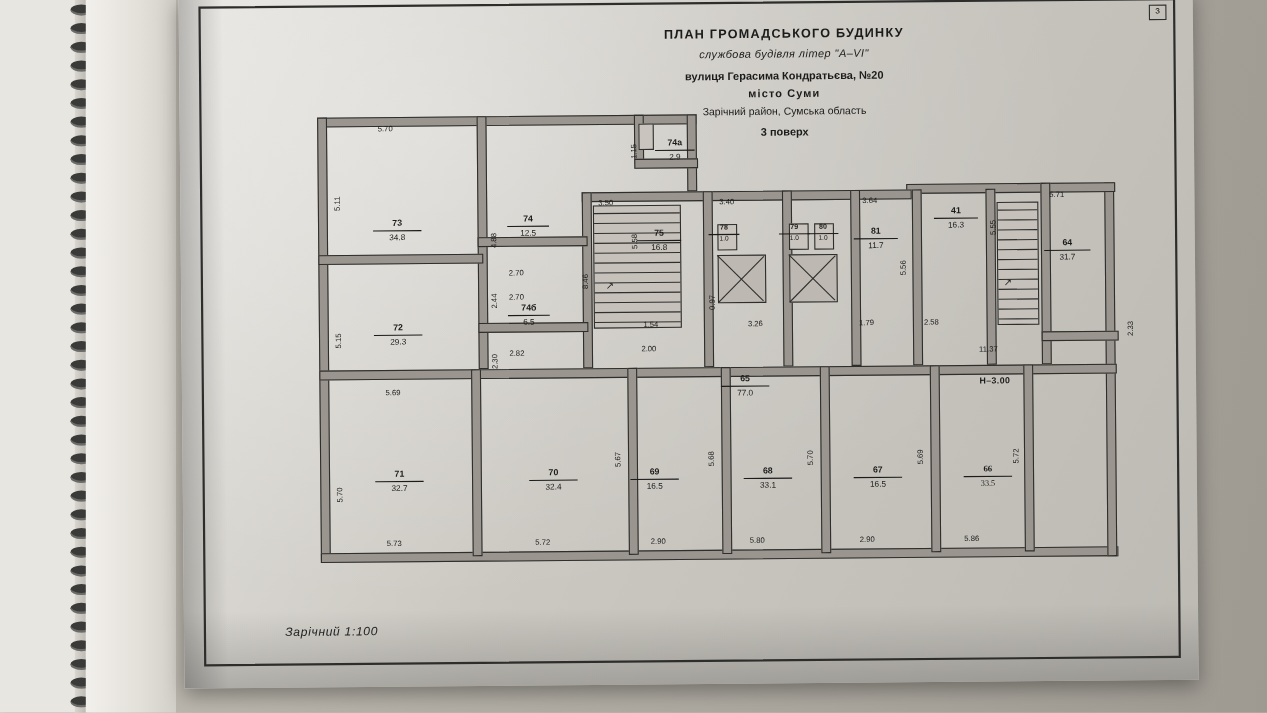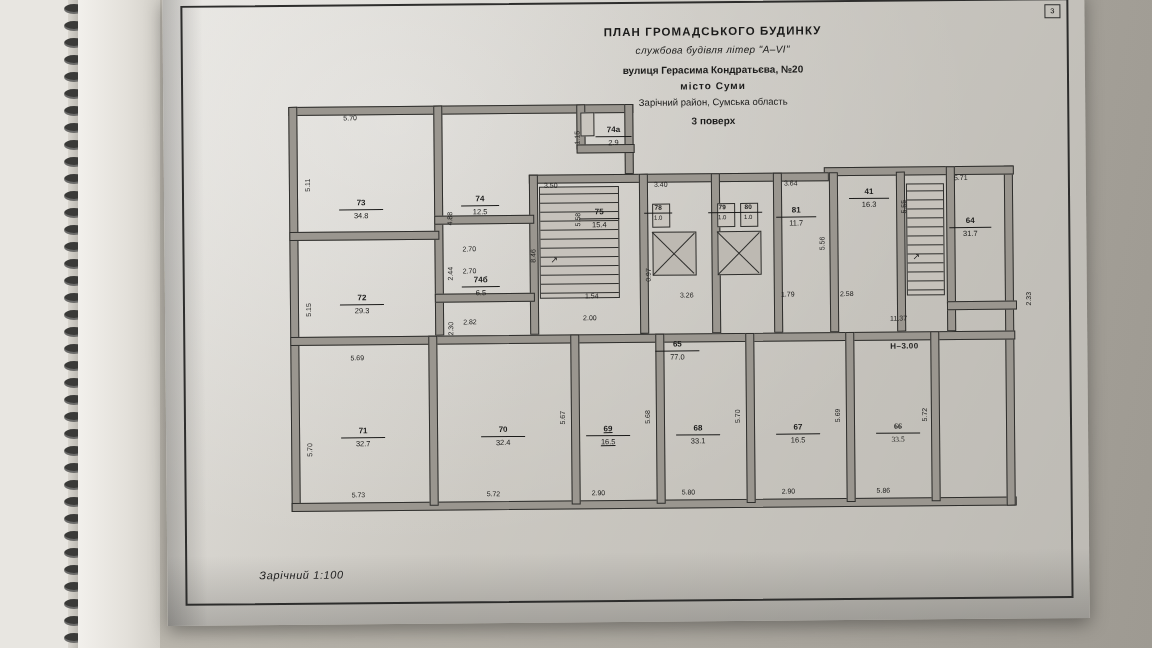--- a/index.html
+++ b/index.html
@@ -229,21 +229,21 @@
         <div class="room" style="left:277px;top:270px;width:38px;">
           <b>74б</b>
           <span>6.5</span>
         </div>
         <div class="room" style="left:155px;top:287px;width:44px;">
           <b>72</b>
           <span>29.3</span>
         </div>
         <div class="room" style="left:395px;top:203px;width:40px;">
           <b>75</b>
-          <span>15.4</span>
+          <span>16.8</span>
         </div>
         <div class="room" style="left:460px;top:200px;width:28px;font-size:6px;">
           <b style="font-size:6.5px;">78</b>
           <span>1.0</span>
         </div>
         <div class="room" style="left:524px;top:200px;width:28px;font-size:6px;">
           <b style="font-size:6.5px;">79</b>
           <span>1.0</span>
         </div>
         <div class="room" style="left:550px;top:200px;width:28px;font-size:6px;">
@@ -267,21 +267,21 @@
           <span>77.0</span>
         </div>
         <div class="room" style="left:155px;top:420px;width:44px;">
           <b>71</b>
           <span>32.7</span>
         </div>
         <div class="room" style="left:295px;top:420px;width:44px;">
           <b>70</b>
           <span>32.4</span>
         </div>
-        <div class="room" style="left:400px;top:420px;width:44px;text-decoration:underline;">
+        <div class="room" style="left:387px;top:420px;width:44px;">
           <b>69</b>
           <span>16.5</span>
         </div>
         <div class="room" style="left:490px;top:420px;width:44px;">
           <b>68</b>
           <span>33.1</span>
         </div>
         <div class="room" style="left:590px;top:420px;width:44px;">
           <b>67</b>
           <span>16.5</span>

